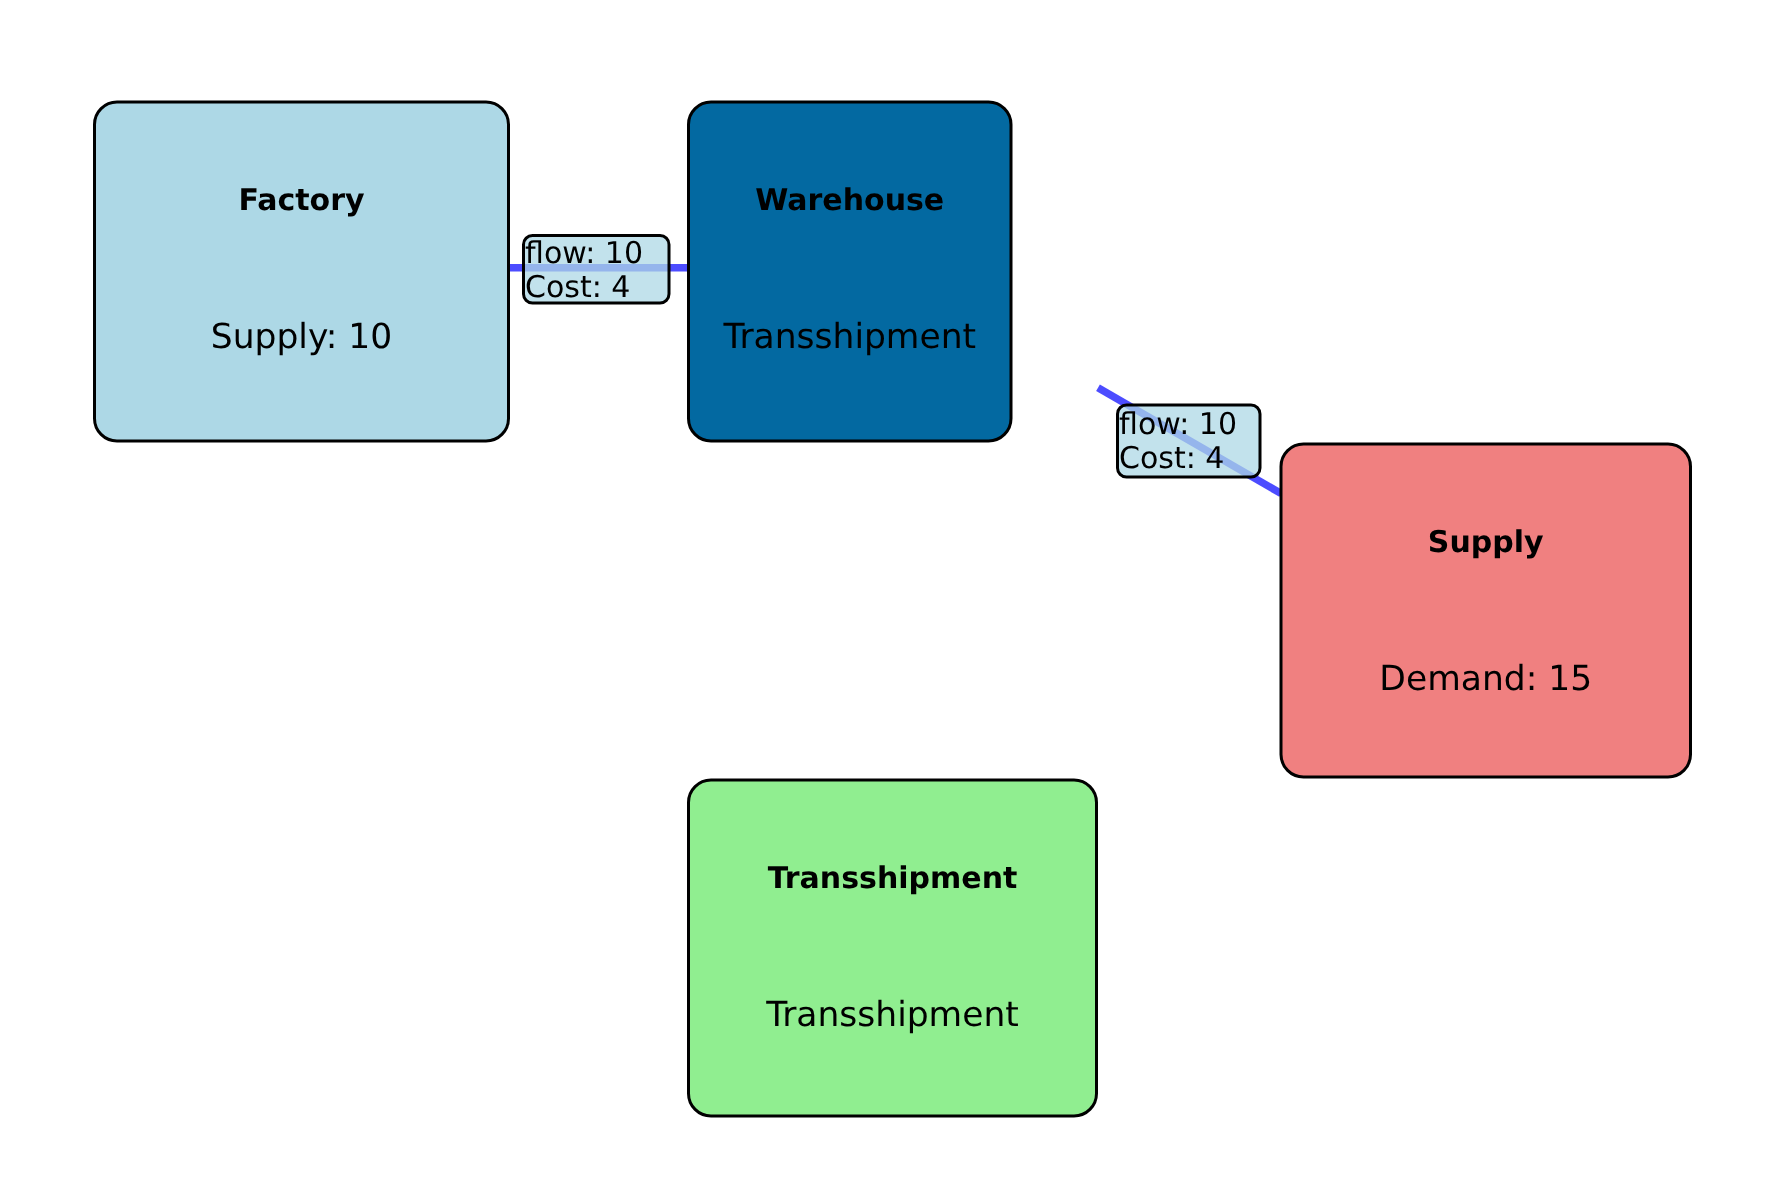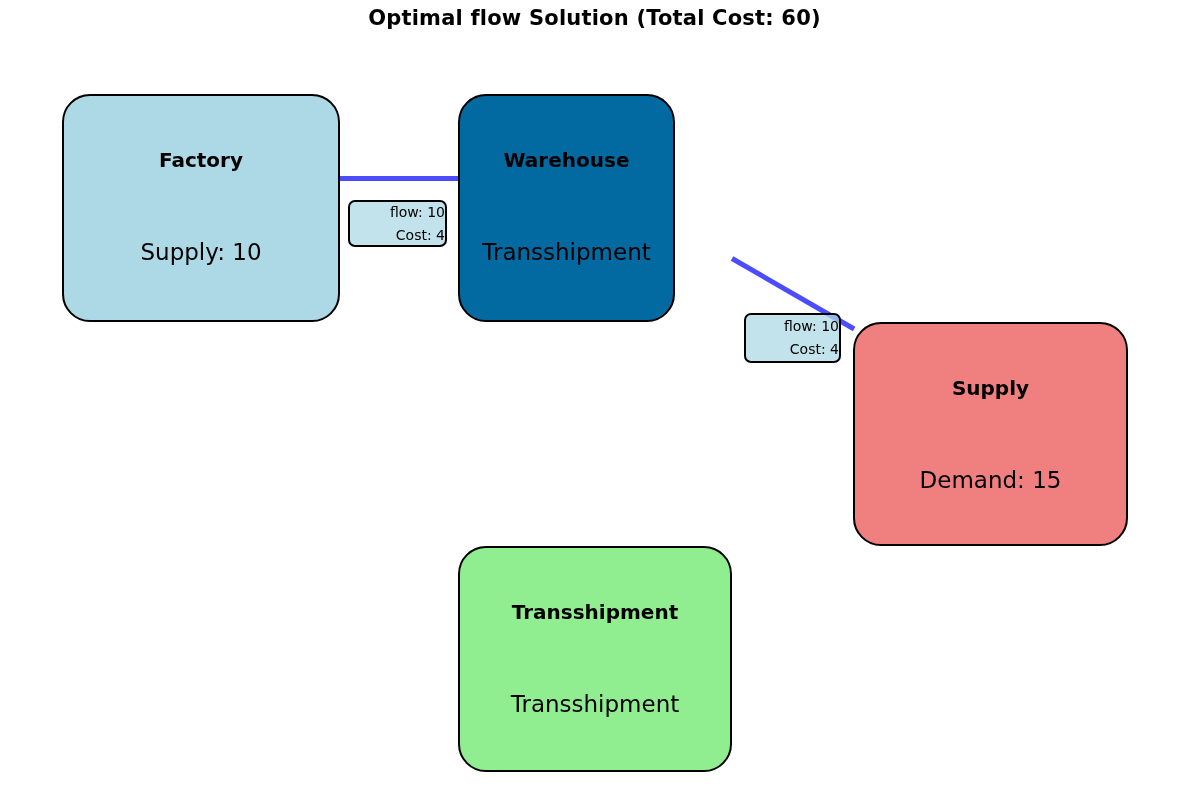--- a/index.html
+++ b/index.html
@@ -26,24 +26,23 @@
     text-align: center;
     font-size: 21px;
     font-weight: bold;
     letter-spacing: 0.2px;
   }
 
   
   .node {
     position: absolute;
     border: 2.5px solid #000000;
-    border-radius: 28px;
+    border-radius: 16px;
     box-sizing: border-box;
     z-index: 3;
-    margin-top: 27px;
   }
   .node-title {
     position: absolute;
     top: 52px;
     left: 0;
     width: 100%;
     text-align: center;
     font-size: 20px;
     font-weight: bold;
   }
@@ -83,37 +82,35 @@
 
   
   .edge-label {
     position: absolute;
     box-sizing: border-box;
     background: rgba(173, 216, 230, 0.75);
     border: 2px solid #000000;
     border-radius: 7px;
     display: flex;
     flex-direction: column;
-    align-items: flex-end;
+    align-items: flex-start;
     justify-content: center;
-    font-size: 14px;
+    font-size: 20px;
     line-height: 23px;
     z-index: 2;
     white-space: nowrap;
-    margin-top: 44px;
   }
   .edge-label-1 { left: 348px; top: 156px; width: 99px; height: 47px; }
   .edge-label-2 { left: 744px; top: 269px; width: 97px; height: 50px; }
 </style>
 </head>
 <body>
 
 <div class="canvas">
 
-  <div class="fig-title">Optimal flow Solution (Total Cost: 60)</div>
 
   <div class="edge edge-1"></div>
   <div class="edge edge-2"></div>
 
   <div class="edge-label edge-label-1">
     <span>flow: 10</span>
     <span>Cost: 4</span>
   </div>
   <div class="edge-label edge-label-2">
     <span>flow: 10</span>

